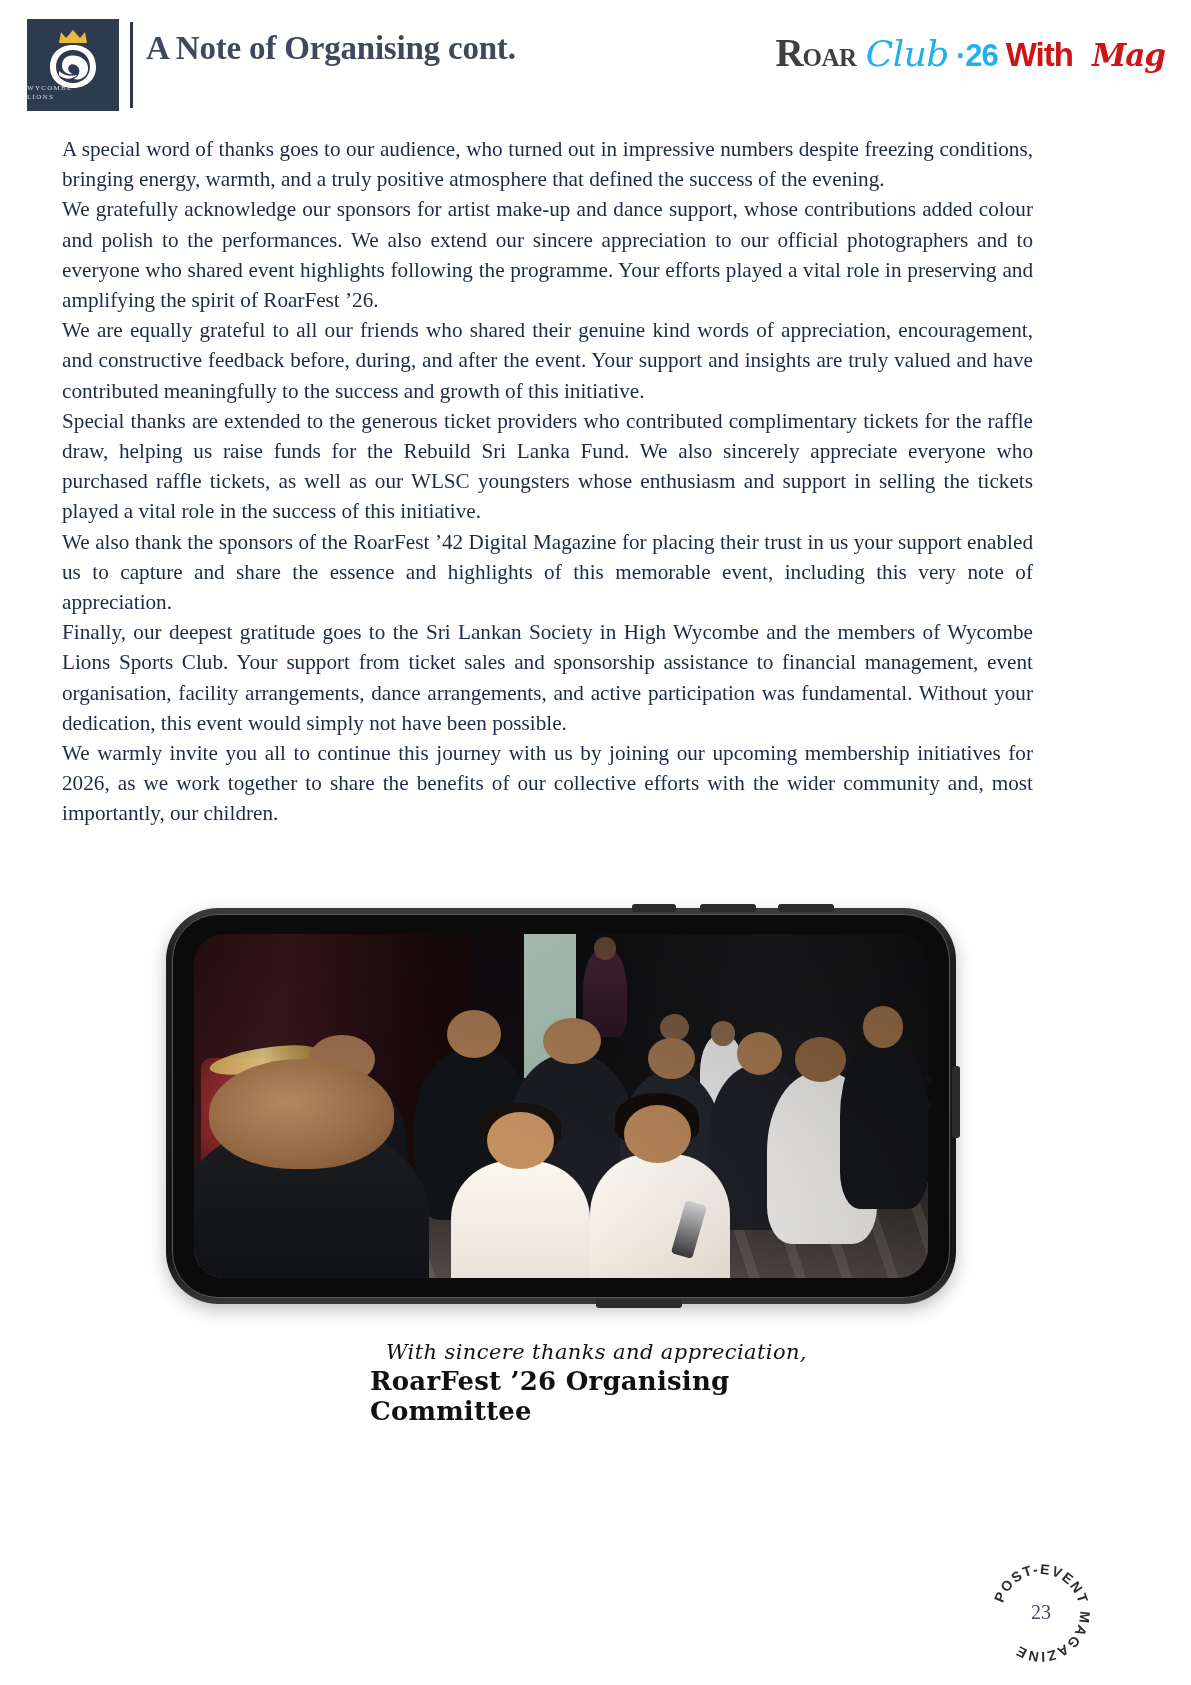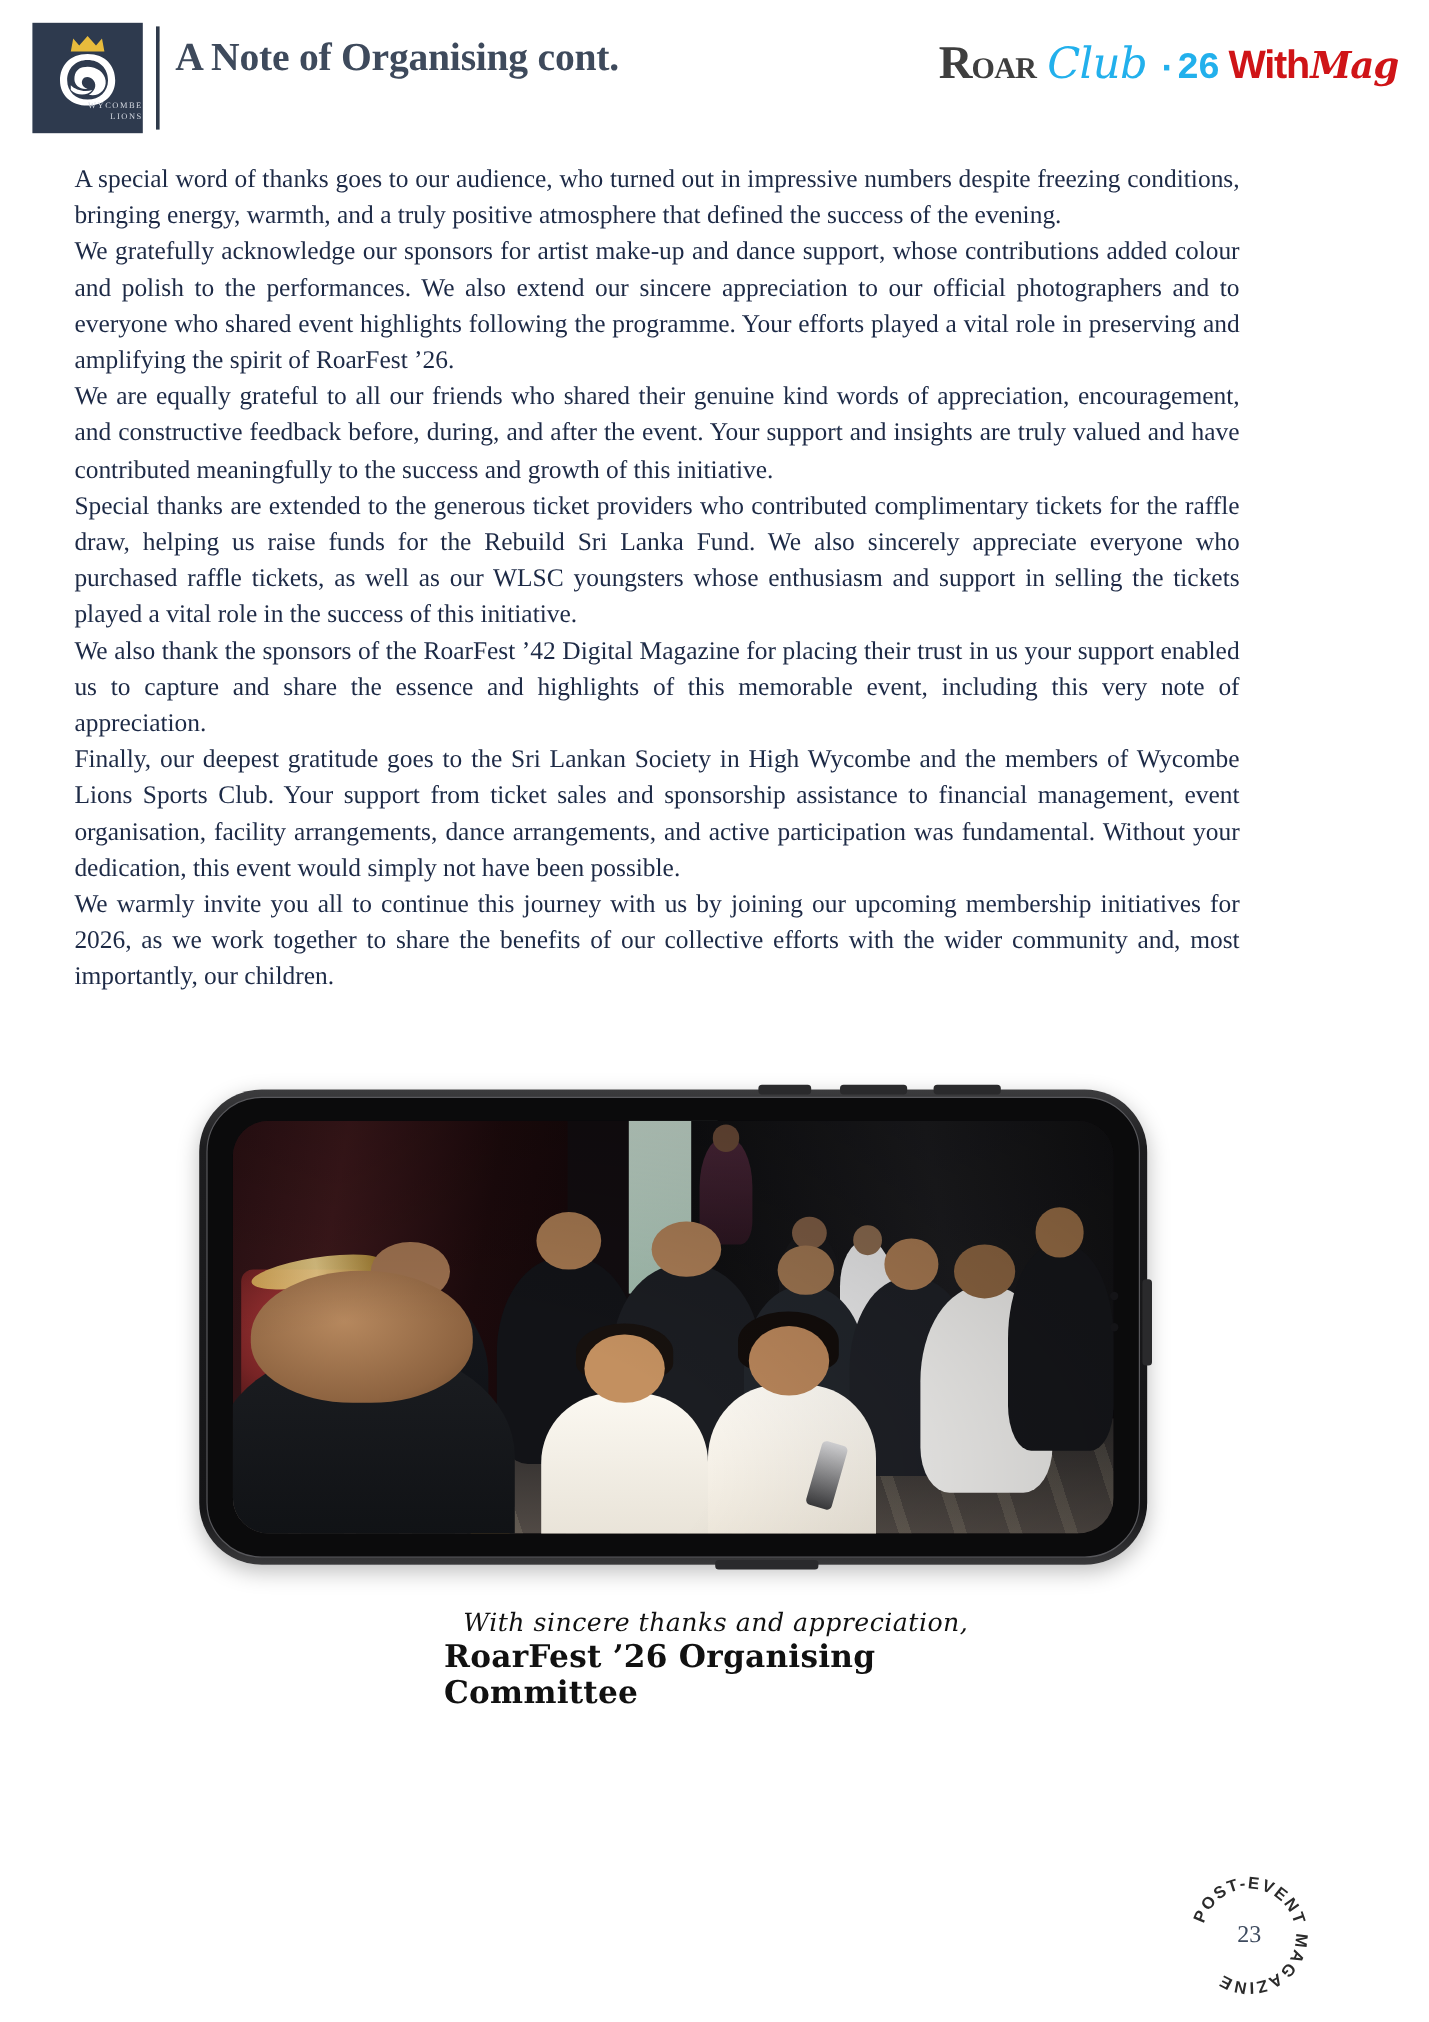--- a/index.html
+++ b/index.html
@@ -46,21 +46,21 @@
     top: 25px;
     transform: translateX(-50%);
     width: 52px;
     height: 45px;
   }
   .club-name {
     position: absolute;
     left: 0;
     right: 0;
     bottom: 9px;
-    text-align: right;
+    text-align: left;
     color: #d6dae2;
     font-family: "Liberation Serif", serif;
     font-size: 7px;
     letter-spacing: 1.3px;
     line-height: 9px;
   }
   .header-divider {
     position: absolute;
     left: 130px;
     top: 22px;
@@ -102,42 +102,42 @@
   }
   .mh-fest {
     font-family: "DejaVu Serif", serif;
     font-style: italic;
     font-size: 36px;
     color: #22b0ec;
     margin-left: 9px;
     letter-spacing: -0.5px;
   }
   .mh-year {
-    font-family: Liberation Mono, monospace;
+    font-family: Liberation Sans, sans-serif;
     font-weight: bold;
     font-size: 31px;
     color: #22b0ec;
     margin-left: 7px;
     letter-spacing: -1px;
   }
   .mh-digi {
     font-family: "Liberation Sans", sans-serif;
     font-weight: bold;
     font-size: 33px;
     color: #cf1417;
     margin-left: 8px;
     letter-spacing: -1px;
   }
   .mh-mag {
     font-family: "DejaVu Serif", serif;
     font-style: italic;
     font-weight: bold;
     font-size: 31px;
     color: #cf1417;
-    margin-left: 1px;
+    margin-left: 19px;
     letter-spacing: -1px;
   }
 
   
   .body-copy {
     position: absolute;
     left: 62px;
     top: 134px;
     width: 971px;
   }

